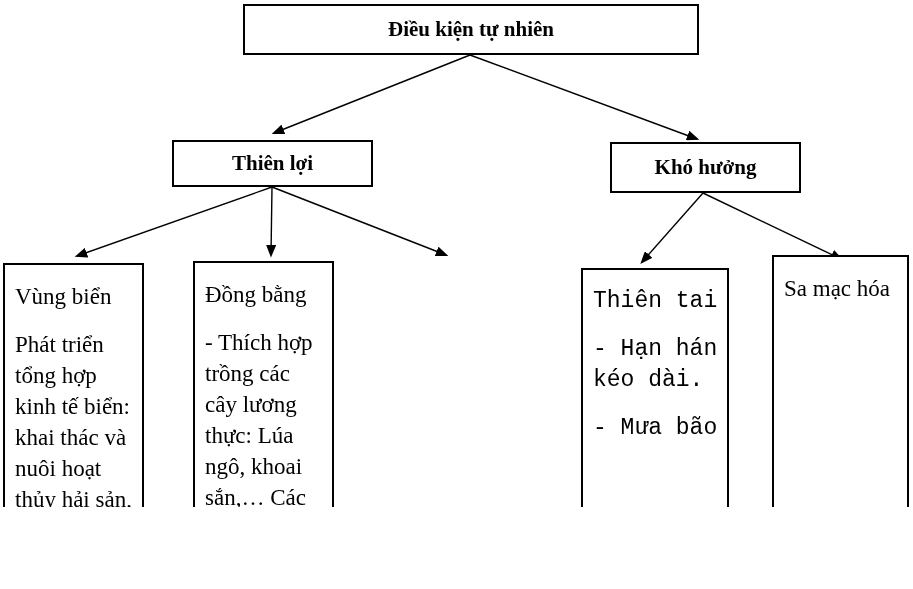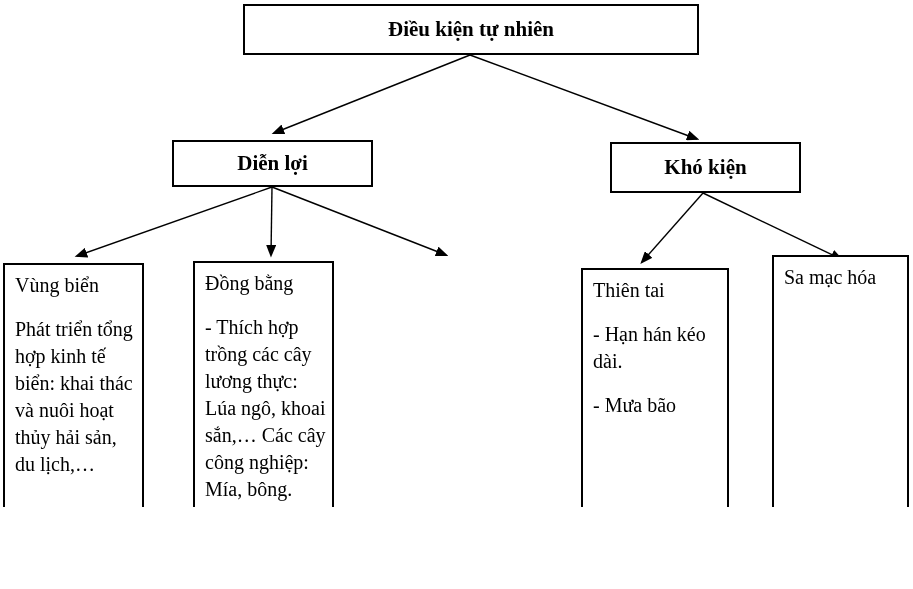--- a/index.html
+++ b/index.html
@@ -39,30 +39,30 @@
     align-items: center;
     justify-content: center;
     text-align: center;
     font-weight: bold;
     font-size: 21px;
   }
   #box-root      { left: 243px; top: 4px;   width: 456px; height: 51px; }
   #box-thuan-loi { left: 172px; top: 140px; width: 201px; height: 47px; }
   #box-kho-khan  { left: 610px; top: 142px; width: 191px; height: 51px; }
   .leaf {
-    font-size: 20px;
+    font-size: 23px;
     line-height: 1.35;
-    padding: 7px 6px 6px 10px;
+    padding: 16px 6px 6px 10px;
   }
   .leaf .leaf-title { margin: 0; }
   .leaf p { margin: 17px 0 0 0; }
   #box-vung-bien  { left: 3px;   top: 263px; width: 141px; height: 322px; }
   #box-dong-bang  { left: 193px; top: 261px; width: 141px; height: 322px; }
   #box-doi-nui    { left: 378px; top: 262px; width: 142px; height: 321px; }
-  #box-thien-tai  { left: 581px; top: 268px; width: 148px; height: 314px; }
+  #box-thien-tai  { left: 581px; top: 268px; width: 148px; height: 314px; font-family: Liberation Mono, monospace; }
   #box-sa-mac-hoa { left: 772px; top: 255px; width: 137px; height: 319px; }
 </style>
 </head>
 <body>
 
 <div class="canvas">
 
   <svg class="arrows" width="913" height="589" viewBox="0 0 913 589" aria-hidden="true">
     <defs>
       <marker id="ah" viewBox="0 0 10 8" markerWidth="9" markerHeight="7.2" refX="8" refY="4" orient="auto">
@@ -76,25 +76,25 @@
     <line x1="272" y1="187" x2="446" y2="255" marker-end="url(#ah)"></line>
     <line x1="703" y1="193" x2="642" y2="262" marker-end="url(#ah)"></line>
     <line x1="703" y1="193" x2="841" y2="259" marker-end="url(#ah)"></line>
   </svg>
 
   <div class="box head" id="box-root">
     <span>Điều kiện tự nhiên</span>
   </div>
 
   <div class="box head" id="box-thuan-loi">
-    <span>Diễn lợi</span>
+    <span>Thiên lợi</span>
   </div>
 
   <div class="box head" id="box-kho-khan">
-    <span>Khó kiện</span>
+    <span>Khó hưởng</span>
   </div>
 
   <div class="box leaf" id="box-vung-bien">
     <div class="leaf-title">Vùng biển</div>
     <p>Phát triển tổng hợp kinh tế biển: khai thác và nuôi hoạt thủy hải sản, du lịch,…</p>
   </div>
 
   <div class="box leaf" id="box-dong-bang">
     <div class="leaf-title">Đồng bằng</div>
     <p>- Thích hợp trồng các cây lương thực: Lúa ngô, khoai sắn,… Các cây công nghiệp: Mía, bông.</p>

